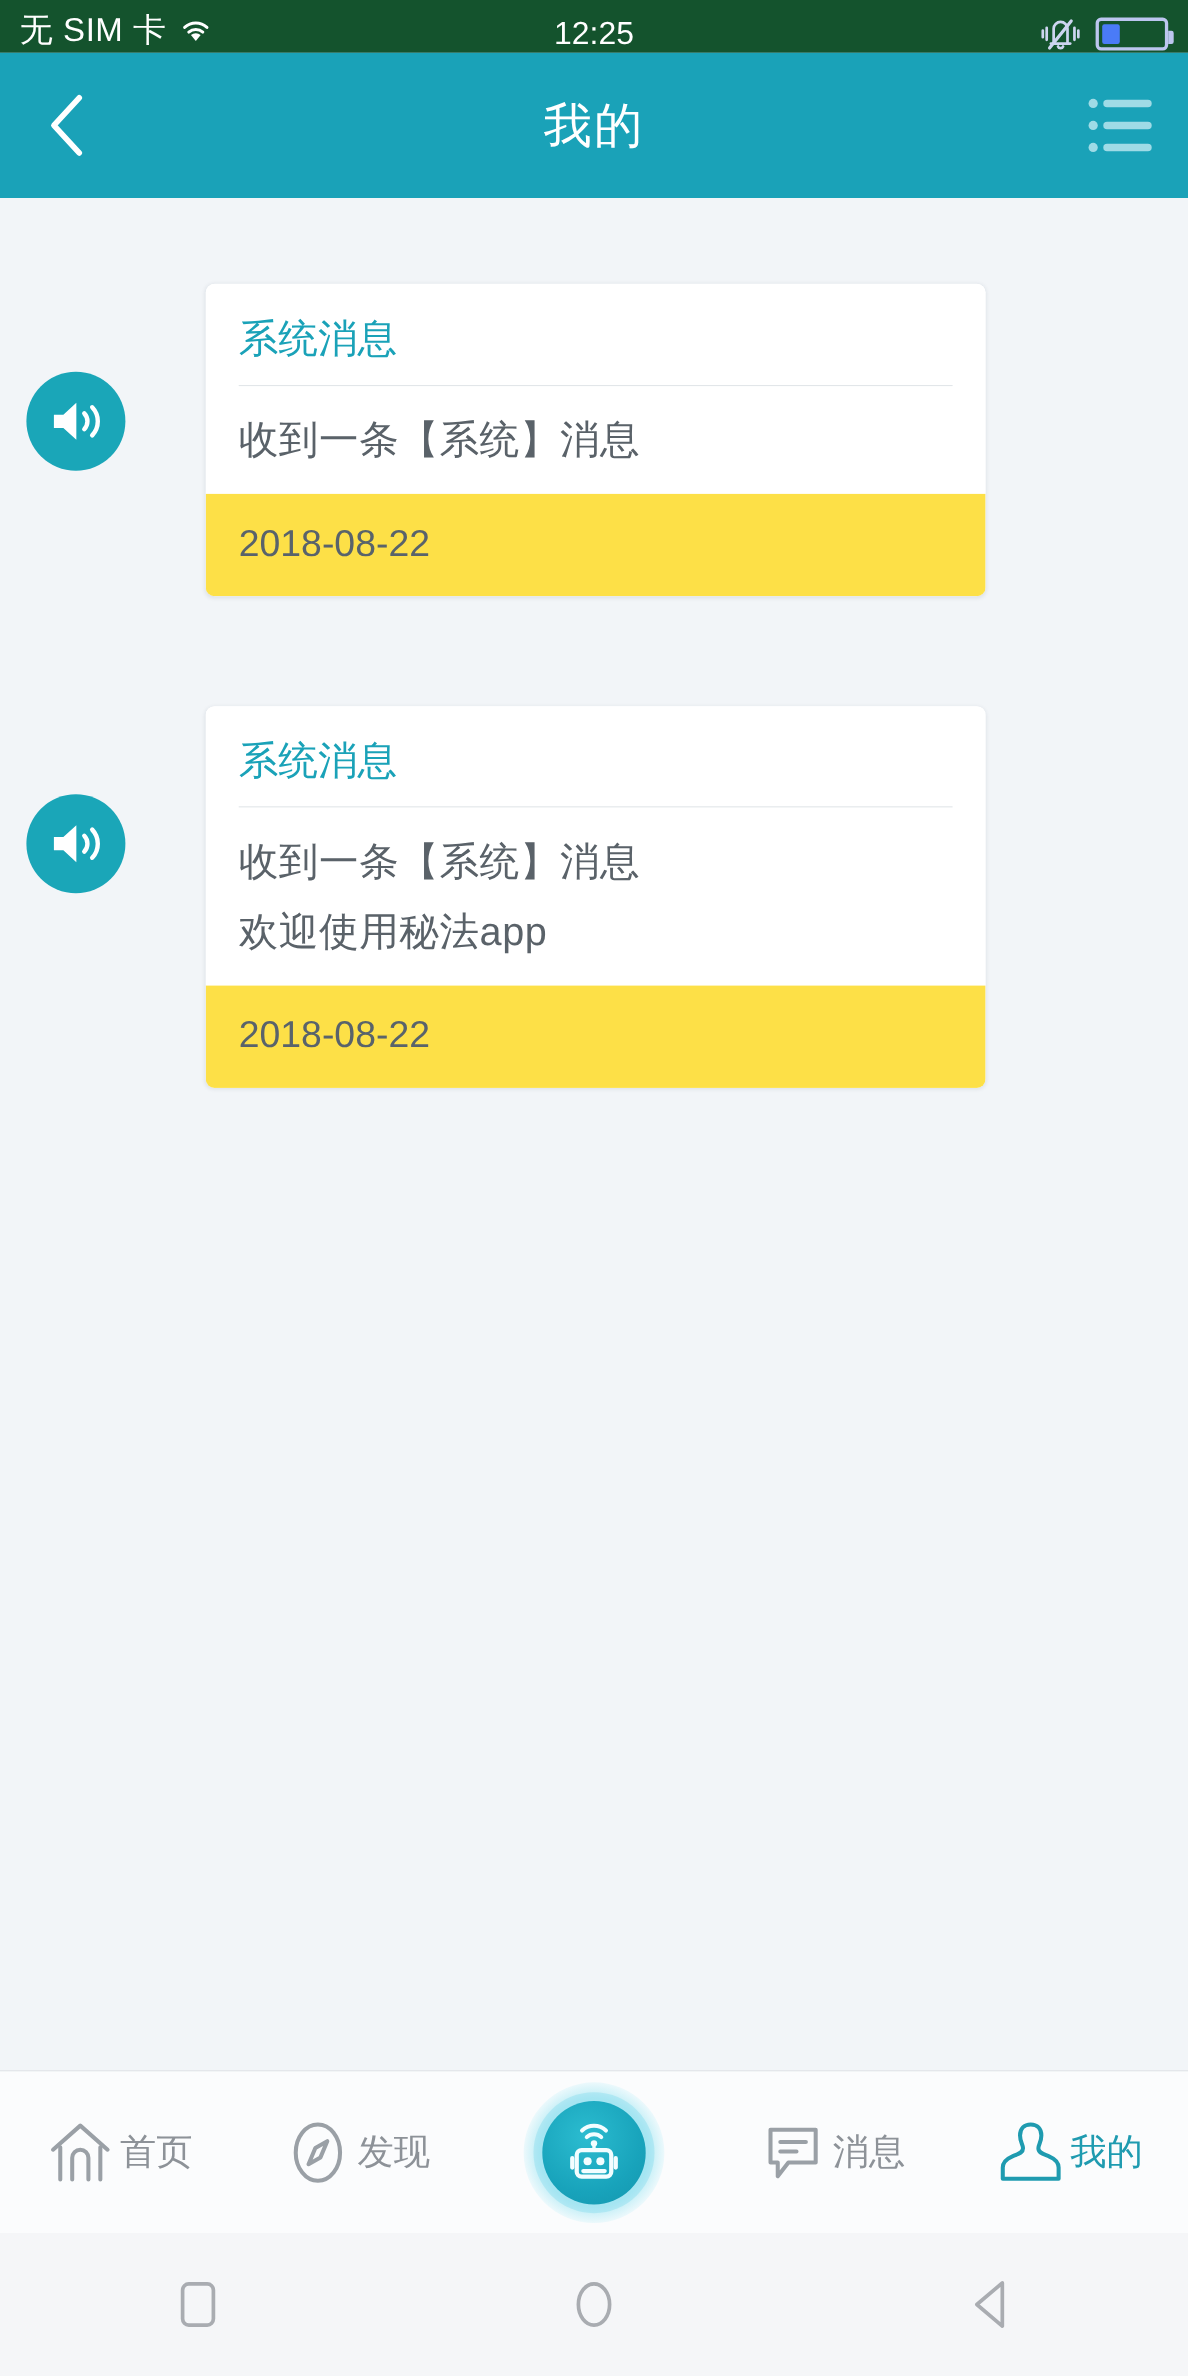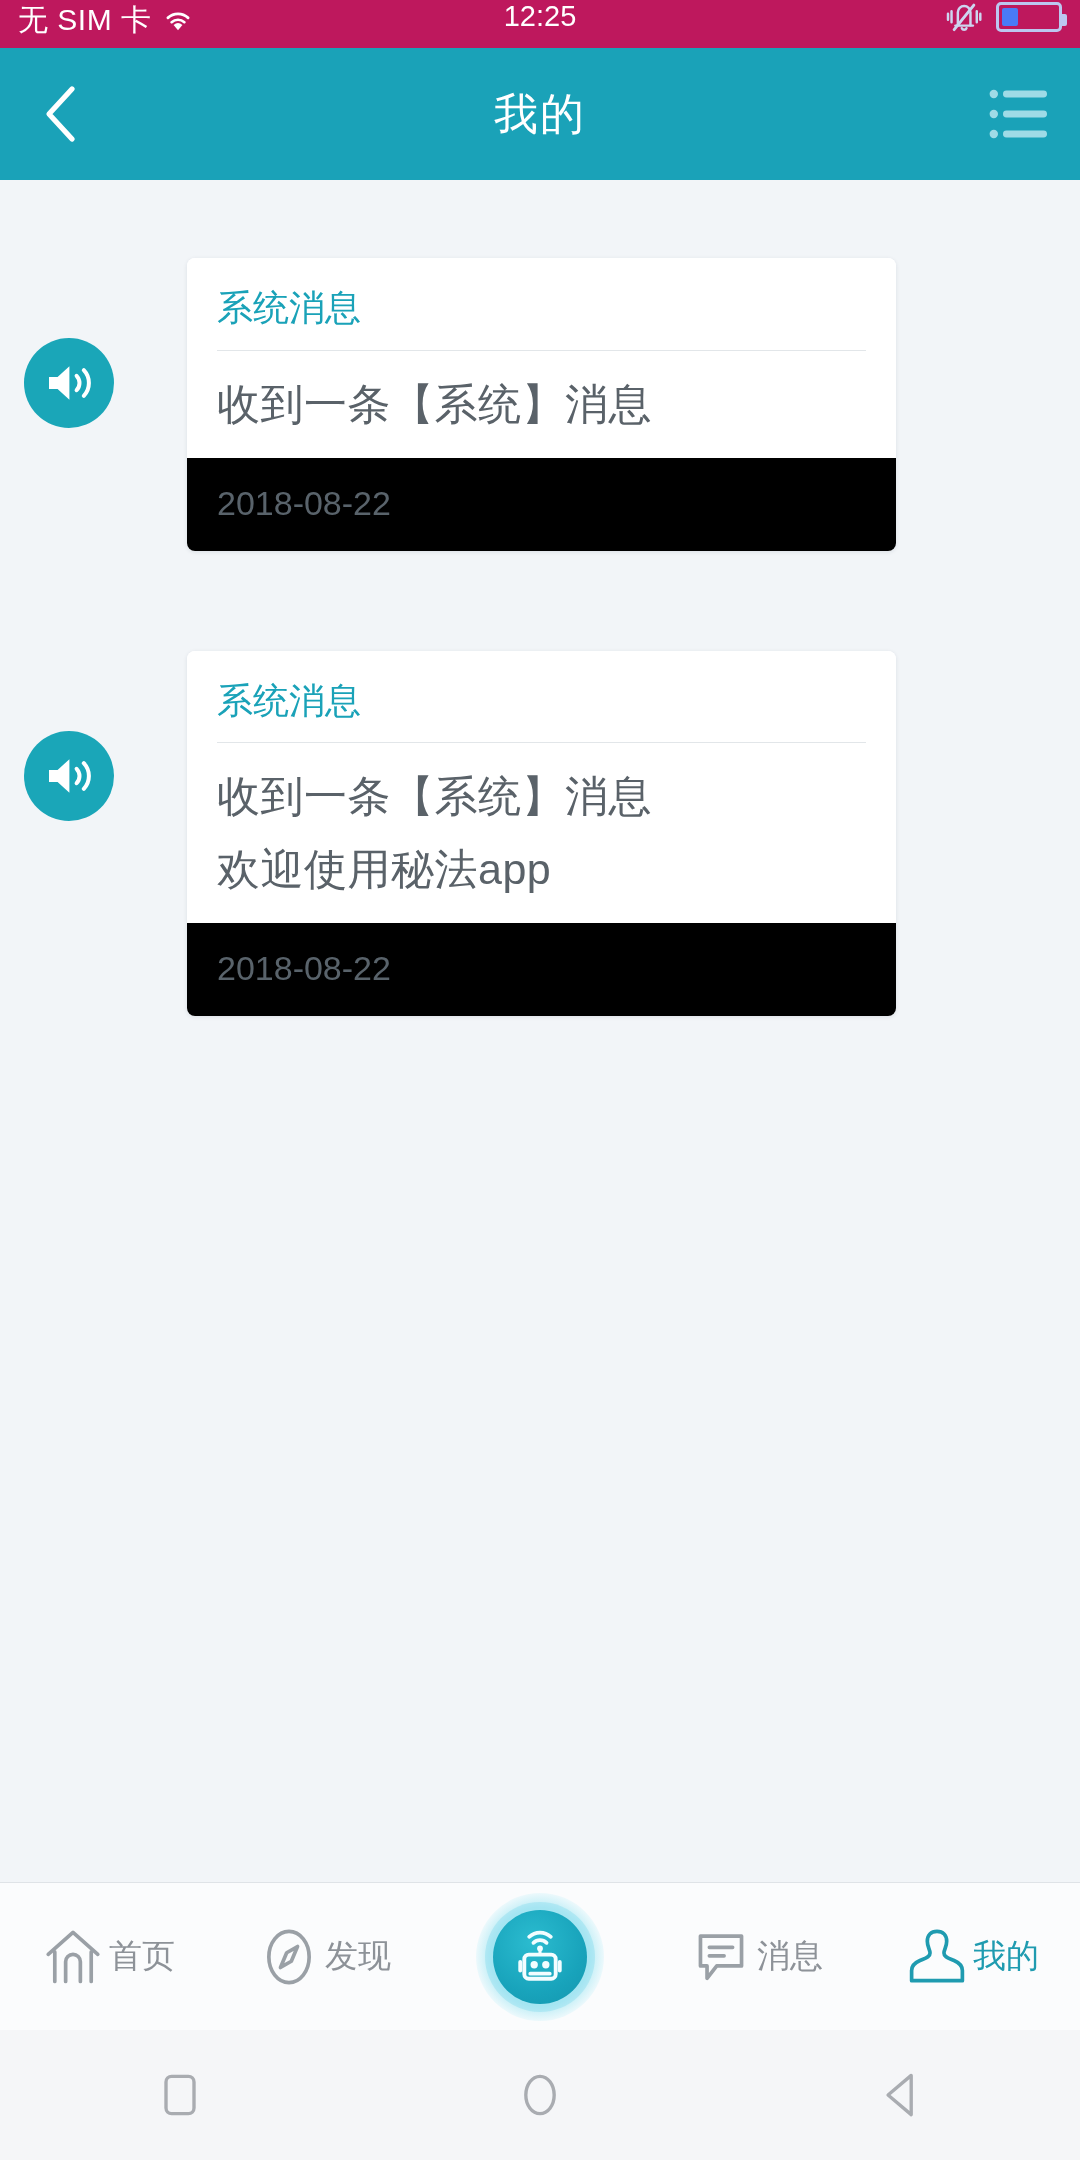--- a/index.html
+++ b/index.html
@@ -6,22 +6,22 @@
   html, body {
     width:1080px; height:2160px;
     font-family:"Liberation Sans","DejaVu Sans",sans-serif;
     background:#f2f5f8;
     overflow:hidden;
   }
   .phone { position:relative; width:1080px; height:2160px; display:flex; flex-direction:column; }
 
   
   .statusbar{
-    height:48px; background:#be185d; color:#ffffff;
-    display:flex; align-items:flex-start; padding:0 18px;
+    height:48px; background:#14532d; color:#ffffff;
+    display:flex; align-items:flex-end; padding:0 18px;
     flex:0 0 48px; position:relative;
   }
   .sb-left{ display:flex; align-items:center; gap:10px; font-size:30px; letter-spacing:0.5px; }
   .sb-center{
     position:absolute; left:0; right:0; text-align:center;
     font-size:29px; pointer-events:none;
   }
   .sb-right{ margin-left:auto; display:flex; align-items:center; gap:12px; z-index:2; }
   .wifi-ico{ width:32px; height:26px; }
   .mute-ico{ width:40px; height:34px; }
@@ -71,25 +71,25 @@
     background:#ffffff;
     box-shadow:0 1px 4px rgba(20,40,70,0.10);
   }
   .card-body{ background:#ffffff; padding:30px 30px 26px 30px; }
   .card-title{
     color:#1aa2b8; font-size:36px; line-height:1.1;
     padding-bottom:22px;
   }
   .card-divider{ height:1px; background:#e2e6e9; margin-bottom:8px; }
   .card-line{
-    color:#5a6269; font-size:43px; line-height:1.28;
+    color:#5a6269; font-size:36px; line-height:1.28;
     padding-top:18px; letter-spacing:0.5px;
   }
   .card-date{
-    background:#000000; color:#59636b;
+    background:#fde047; color:#59636b;
     font-size:34px; padding:26px 30px 28px 30px;
   }
 
   
   .tabbar{
     flex:0 0 148px; height:148px; background:#fbfcfd;
     border-top:1px solid #dfe3e7;
     display:flex; align-items:center; position:relative;
   }
   .tab{

